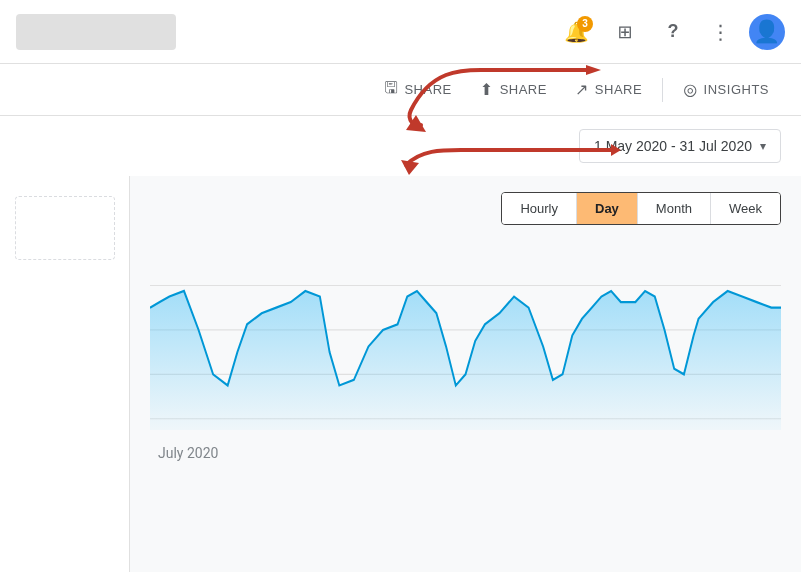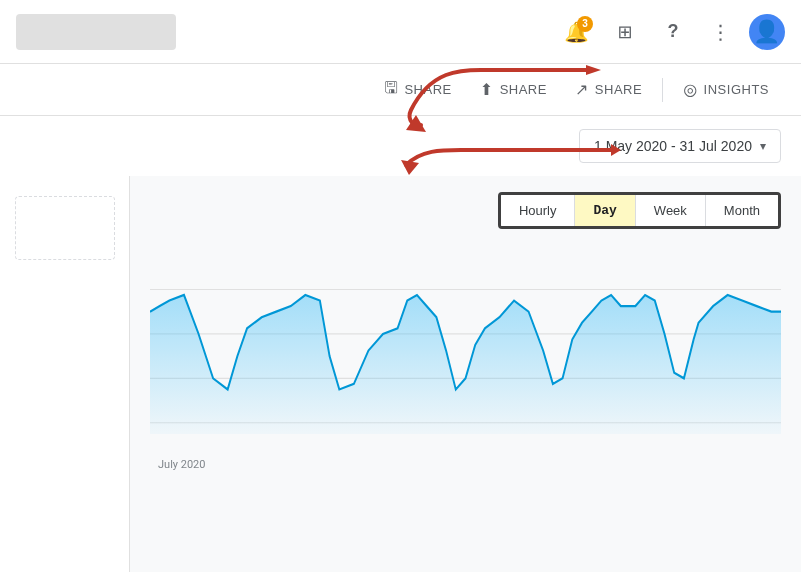--- a/index.html
+++ b/index.html
@@ -170,58 +170,57 @@
     }
 
     
     .time-controls {
       display: flex;
       justify-content: flex-end;
       margin-bottom: 16px;
     }
     .time-btn-group {
       display: flex;
-      border: 3px solid #404040;
+      border: 1px solid #404040;
       border-radius: 4px;
       overflow: hidden;
     }
     .time-btn {
       padding: 8px 18px;
       border: none;
       border-right: 1px solid #dadce0;
       background: #fff;
       cursor: pointer;
       font-size: 13px;
       color: #3c4043;
       font-weight: 500;
     }
     .time-btn:last-child { border-right: none; }
     .time-btn.active {
-      background: #fef9c3;
+      background: #fdba74;
       color: #202124;
       font-weight: 600;
-      font-family: Liberation Mono, monospace;
     }
 
     
     .chart-area {
       position: relative;
       width: 100%;
       height: 200px;
     }
     .chart-svg {
       width: 100%;
       height: 100%;
     }
 
     
     .chart-label {
-      font-size: 11px;
+      font-size: 14px;
       color: #80868b;
-      margin-top: 13px;
+      margin-top: 4px;
       padding-left: 8px;
     }
   </style>
 </head>
 <body>
 
 <div class="header">
   <div class="header-left">
     <div class="logo-placeholder"></div>
   </div>
@@ -277,22 +276,22 @@
   <div class="sidebar">
     <div class="sidebar-item-box"></div>
   </div>
 
   <div class="main">
 
     <div class="time-controls">
       <div class="time-btn-group">
         <button class="time-btn">Hourly</button>
         <button class="time-btn active">Day</button>
+        <button class="time-btn">Month</button>
         <button class="time-btn">Week</button>
-        <button class="time-btn">Month</button>
       </div>
     </div>
 
     <div class="chart-area">
       <svg class="chart-svg" viewBox="0 0 650 180" preserveAspectRatio="none">
         <defs>
           <linearGradient id="chartGrad" x1="0" y1="0" x2="0" y2="1">
             <stop offset="0%" stop-color="#4fc3f7" stop-opacity="0.5"></stop>
             <stop offset="100%" stop-color="#4fc3f7" stop-opacity="0.05"></stop>
           </linearGradient>

